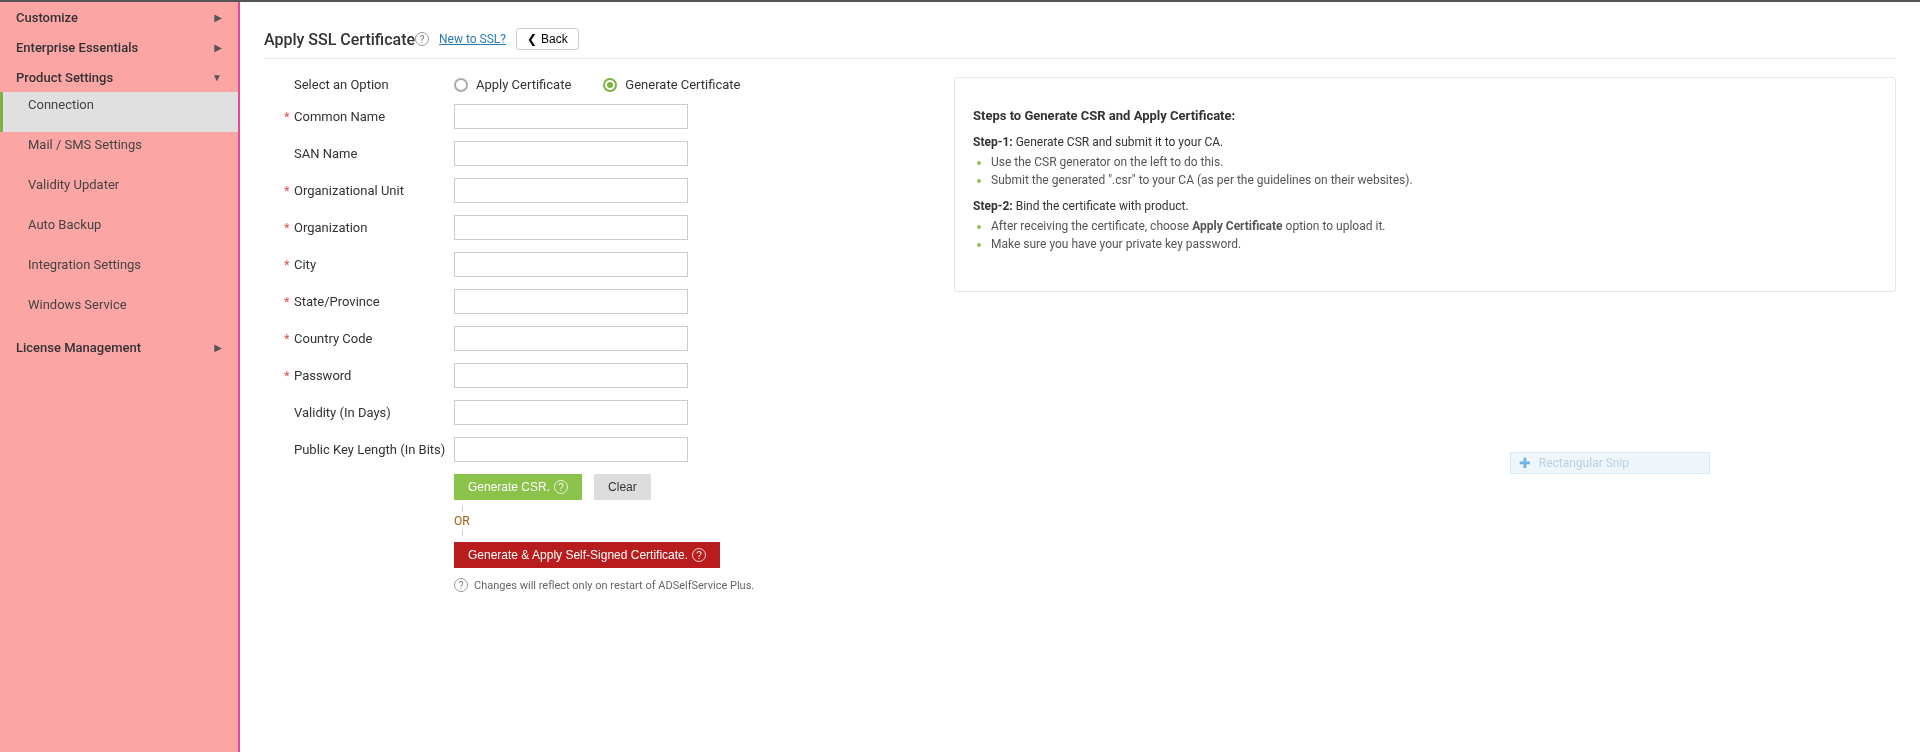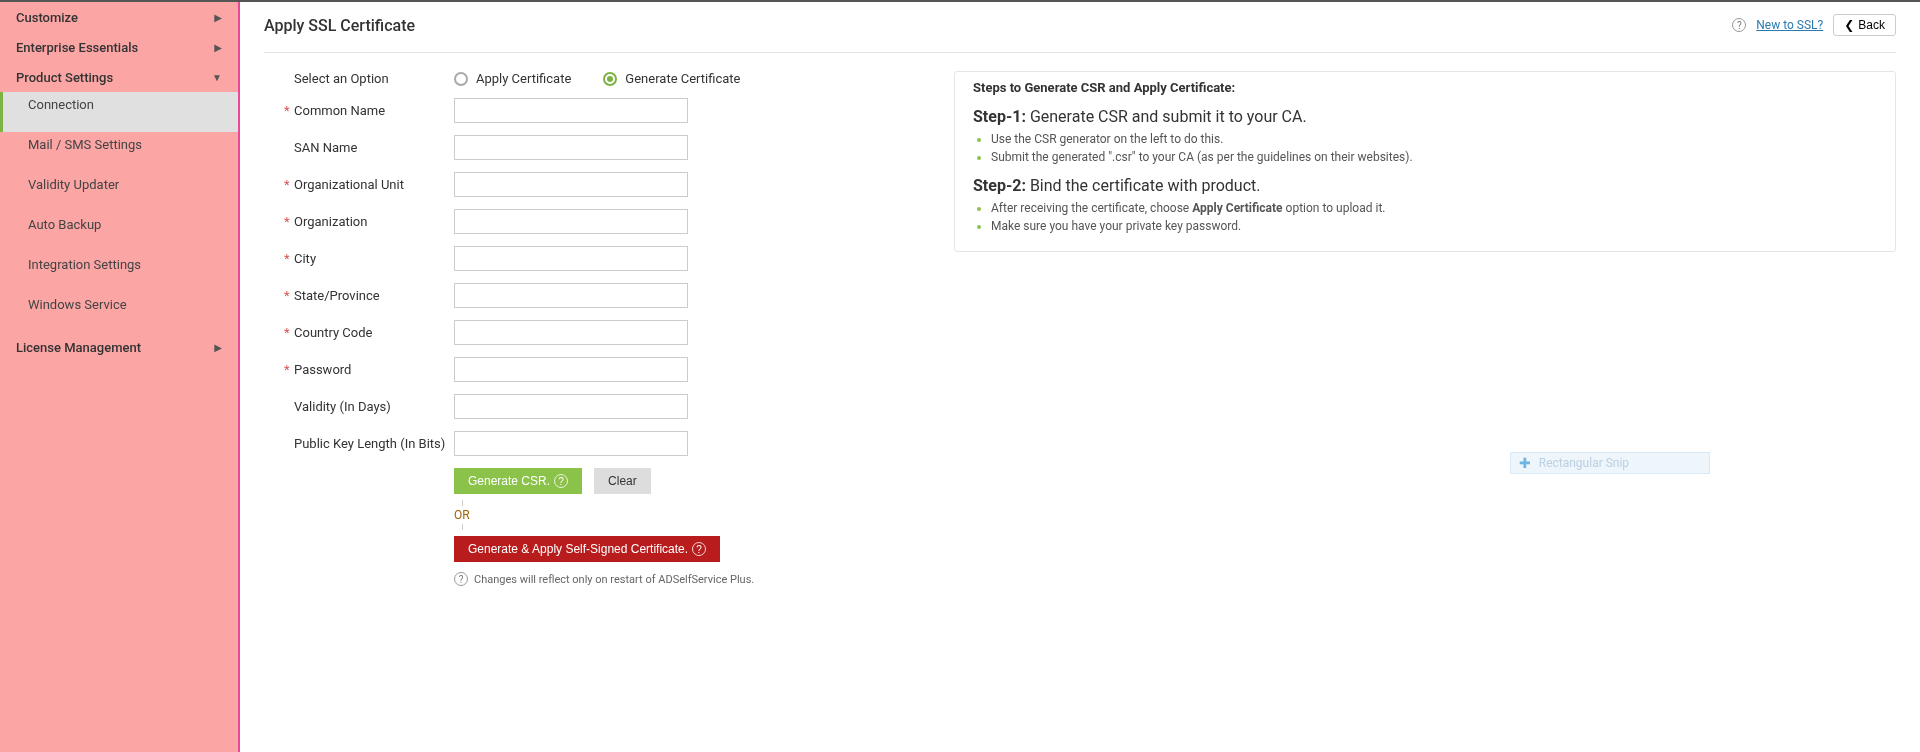--- a/index.html
+++ b/index.html
@@ -54,23 +54,24 @@
   
   .main {
     flex: 1;
     padding: 12px 24px;
     position: relative;
     overflow: auto;
   }
   .page-header {
     display: flex;
     align-items: center;
-    justify-content: space-between;
+    justify-content: flex-start;
     border-bottom: 1px solid #e5e5e5;
-    padding-bottom: 16px;
+    padding-bottom: 8px;
+    margin-top: 14px;
   }
   .page-title {
     font-size: 16px;
     font-weight: 500;
     color: #333;
   }
   .header-right {
     display: flex;
     align-items: center;
     gap: 10px;
@@ -229,33 +230,33 @@
     align-items: center;
     gap: 6px;
     color: #666;
     font-size: 11px;
   }
   
   .info-panel {
     flex: 1;
     border: 1px solid #e5e5e5;
     border-radius: 3px;
-    padding: 8px 18px;
+    padding: 30px 18px;
     font-size: 12px;
     color: #333;
     align-self: flex-start;
   }
   .info-panel h4 {
     margin: 0 0 12px 0;
     font-size: 13px;
     font-weight: 700;
   }
   .step-head {
     margin: 12px 0 6px 0;
-    font-size: 16px;
+    font-size: 12px;
   }
   .step-head .s1 { font-weight: 700; }
   .info-panel ul {
     margin: 4px 0 10px 0;
     padding-left: 18px;
   }
   .info-panel ul li {
     margin-bottom: 4px;
     color: #555;
   }

